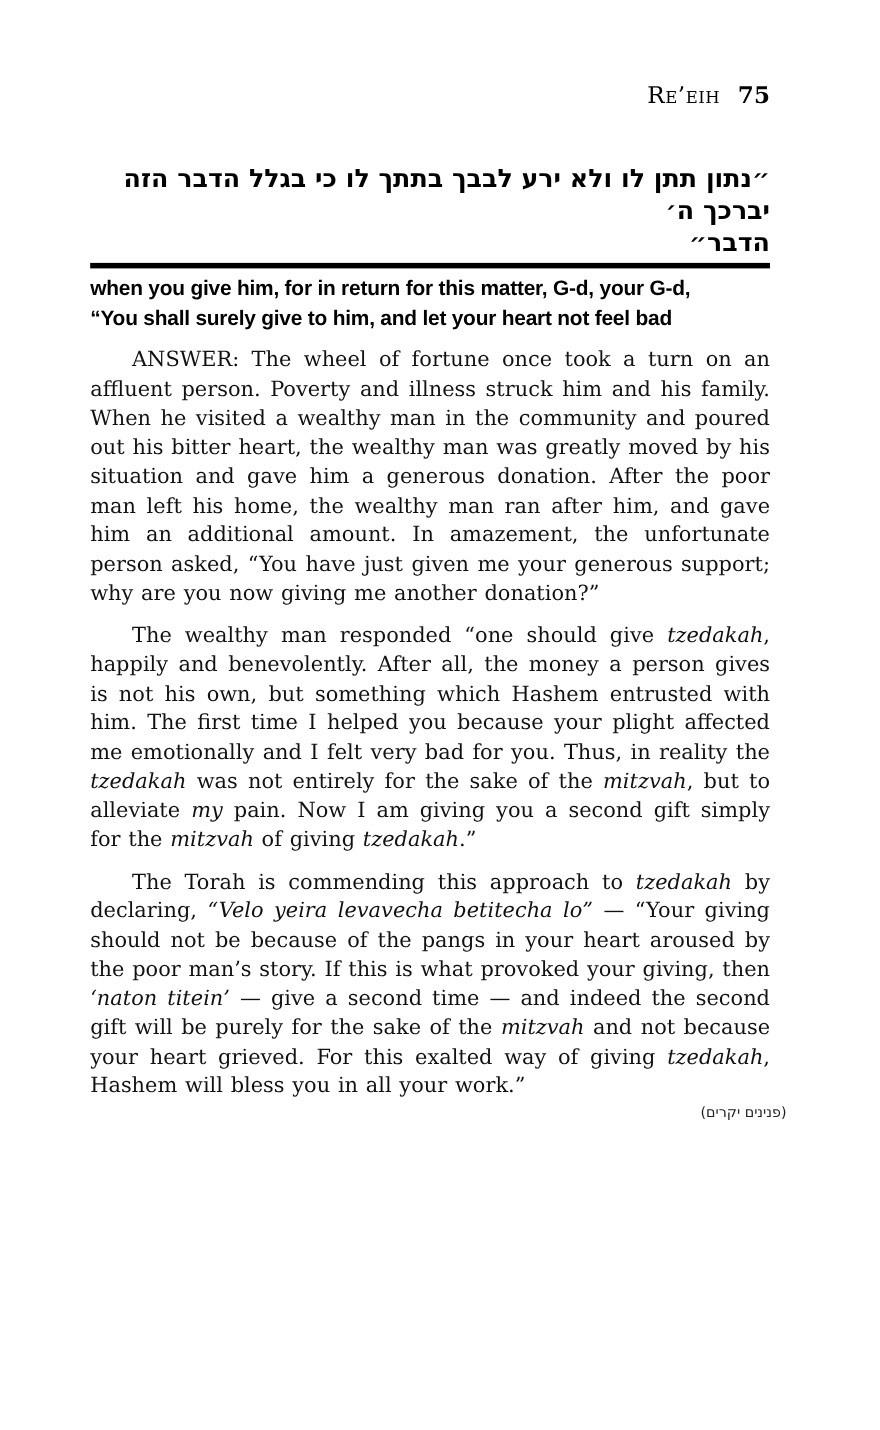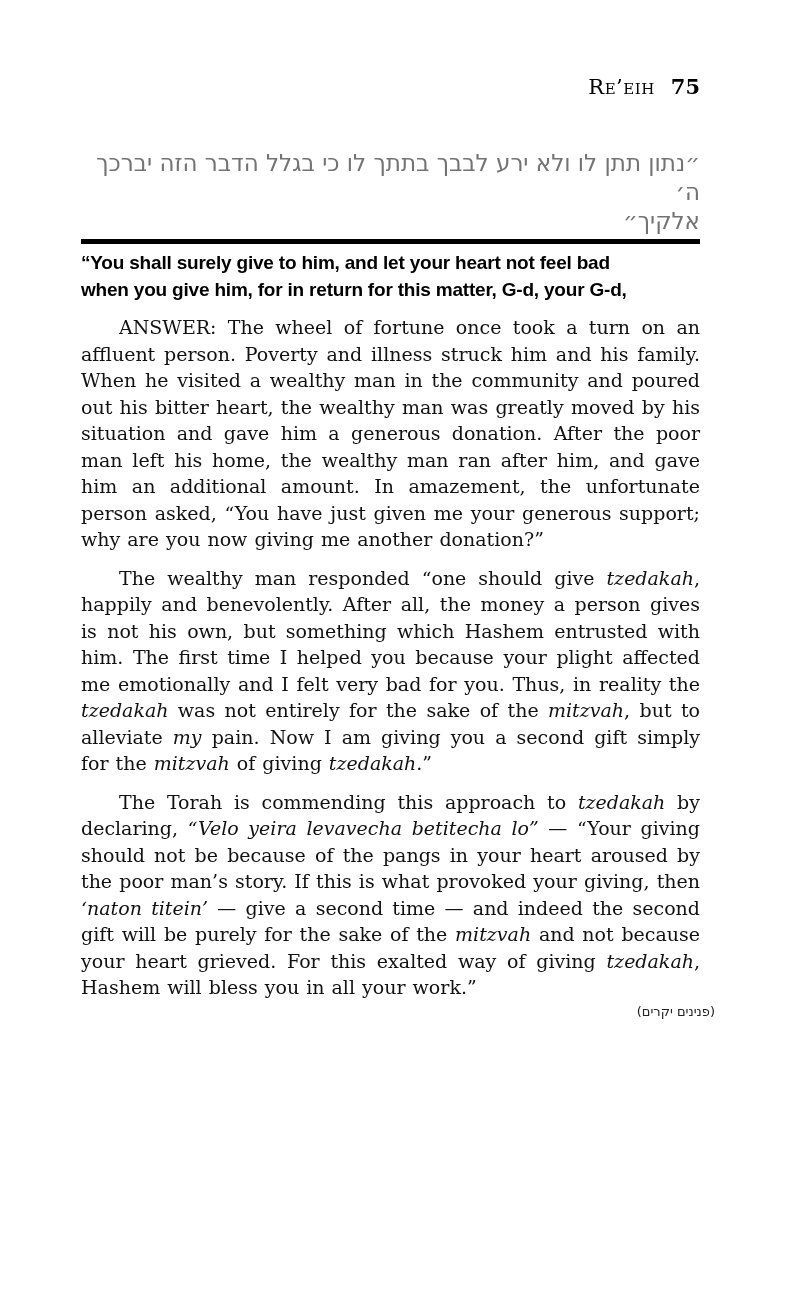--- a/index.html
+++ b/index.html
@@ -5,46 +5,45 @@
   html, body { margin: 0; padding: 0; }
   body {
     width: 800px;
     height: 1300px;
     background: #ffffff;
     color: #111111;
     font-family: "DejaVu Serif", serif;
     overflow: hidden;
   }
   .content {
-    padding: 74px 100px 0 46px; 
-    margin-left: 35px;
+    padding: 74px 100px 0 82px; 
   }
   .page-header {
     text-align: right;
     font-size: 21px;
     color: #000;
     white-space: nowrap;
   }
   .page-header .section {
     font-variant: small-caps;
     letter-spacing: 0.5px;
   }
   .page-header .pagenum {
     font-weight: bold;
     margin-left: 16px;
   }
   .hebrew-verse {
     margin-top: 50px;
     direction: rtl;
     text-align: right;
     font-family: "DejaVu Sans", sans-serif;
-    font-weight: normal;
+    font-weight: bold;
     font-size: 23px;
     line-height: 29px;
-    color: #737373;
+    color: #000000;
   }
   .divider-rule {
     height: 5px;
     background: #000;
     margin-top: 3px;
   }
   .verse-translation {
     margin-top: 6px;
     font-family: "Liberation Sans", sans-serif;
     font-weight: bold;
@@ -76,28 +75,28 @@
 <body>
 
 <div class="content">
 
   <div class="page-header">
     <span class="section">Re’eih</span><span class="pagenum">75</span>
   </div>
 
   <div class="hebrew-verse">
       <div>״נתון תתן לו ולא ירע לבבך בתתך לו כי בגלל הדבר הזה יברכך ה׳</div>
-      <div>אלקיך״</div>
+      <div>הדבר״</div>
     </div>
 
   <div class="divider-rule"></div>
 
   <div class="verse-translation">
+      <div>when you give him, for in return for this matter, G-d, your G-d,</div>
       <div>“You shall surely give to him, and let your heart not feel bad</div>
-      <div>when you give him, for in return for this matter, G-d, your G-d,</div>
     </div>
 
   <div class="body-paragraphs">
       <p class="para"><span>ANSWER: The wheel of fortune once took a turn on an affluent person. Poverty and illness struck him and his family. When he visited a wealthy man in the community and poured out his bitter heart, the wealthy man was greatly moved by his situation and gave him a generous donation. After the poor man left his home, the wealthy man ran after him, and gave him an additional amount. In amazement, the unfortunate person asked, “You have just given me your generous support; why are you now giving me another donation?”</span></p>
       <p class="para"><span>The wealthy man responded “one should give </span><i>tzedakah</i><span>, happily and benevolently. After all, the money a person gives is not his own, but something which Hashem entrusted with him. The first time I helped you because your plight affected me emotionally and I felt very bad for you. Thus, in reality the </span><i>tzedakah</i><span> was not entirely for the sake of the </span><i>mitzvah</i><span>, but to alleviate </span><i>my</i><span> pain. Now I am giving you a second gift simply for the </span><i>mitzvah</i><span> of giving </span><i>tzedakah</i><span>.”</span></p>
       <p class="para"><span>The Torah is commending this approach to </span><i>tzedakah</i><span> by declaring, </span><i>“Velo yeira levavecha betitecha lo”</i><span> — “Your giving should not be because of the pangs in your heart aroused by the poor man’s story. If this is what provoked your giving, then </span><i>‘naton titein’</i><span> — give a second time — and indeed the second gift will be purely for the sake of the </span><i>mitzvah</i><span> and not because your heart grieved. For this exalted way of giving </span><i>tzedakah</i><span>, Hashem will bless you in all your work.”</span></p>
     </div>
 
   <div class="attribution">(פנינים יקרים)</div>
 

